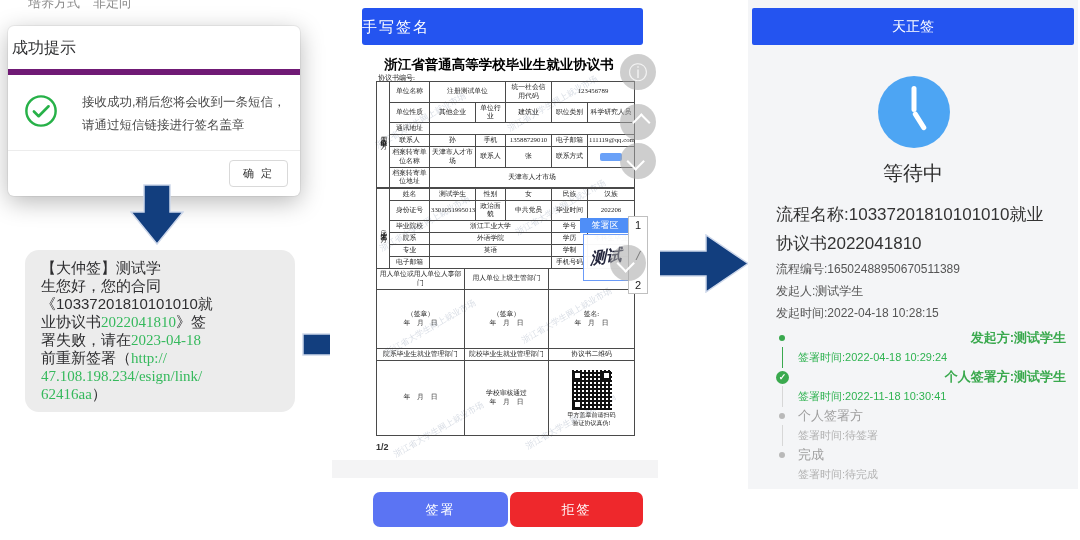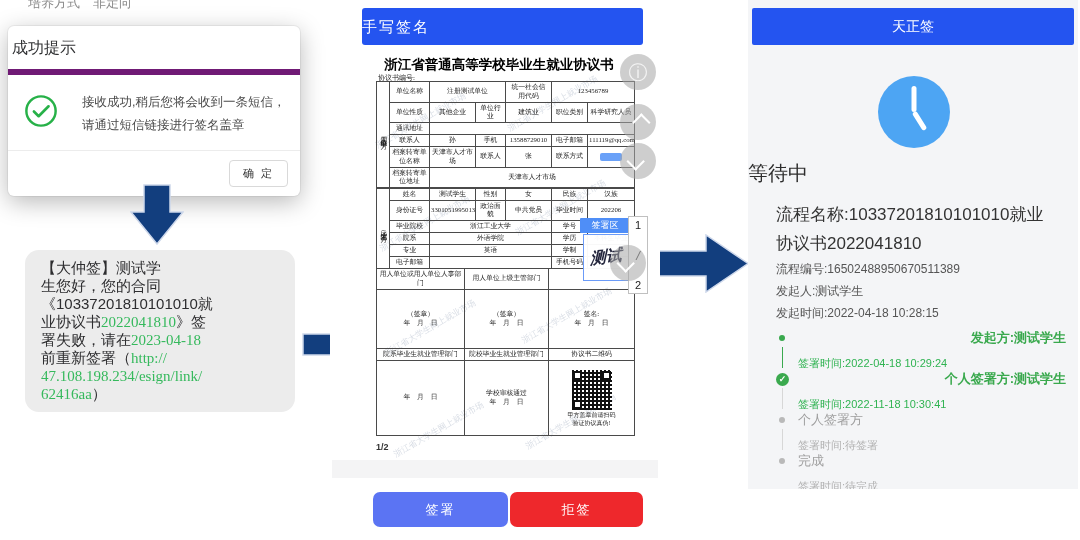--- a/index.html
+++ b/index.html
@@ -64,31 +64,31 @@
   .btn-sign{left:43px;width:135px;background:#5b74f3;}
   .btn-reject{left:180px;width:133px;background:#ee282c;}
   
   .right{position:absolute;left:748px;top:0;width:330px;height:496px;background:#f4f5f7;}
   .right-header{position:absolute;left:4px;top:8px;width:322px;height:37px;background:#2454f0;color:#fff;
                 font-size:14px;line-height:37px;text-align:center;border-radius:2px;}
   .clock{position:absolute;left:130px;top:76px;width:72px;height:72px;border-radius:50%;background:#4da5f3;}
   .hand{position:absolute;left:50%;bottom:50%;width:5px;border-radius:3px;background:#fff;transform-origin:50% 100%;}
   .hand.minute{height:26px;transform:translateX(-50%) rotate(0deg);}
   .hand.hour{height:21px;transform:translateX(-50%) rotate(148deg);}
-  .status-text{position:absolute;left:0;top:160px;width:330px;text-align:left;font-size:20px;color:#2d2d2d;}
+  .status-text{position:absolute;left:0;top:160px;width:330px;text-align:center;font-size:20px;color:#2d2d2d;}
   .flow-name{position:absolute;left:28px;top:200px;width:288px;font-size:17px;color:#333;line-height:29px;}
   .flow-meta{position:absolute;left:28px;top:258px;width:288px;font-size:12px;color:#555;line-height:22px;}
   .timeline{position:absolute;left:28px;top:330px;width:290px;}
   .tl-item{position:relative;padding-left:22px;min-height:39px;}
   .tl-dot{position:absolute;left:3px;top:5px;width:6px;height:6px;border-radius:50%;}
   .tl-check{position:absolute;left:0;top:2px;width:13px;height:13px;border-radius:50%;background:#3aa94e;
             color:#fff;font-size:9px;line-height:13px;text-align:center;font-weight:700;}
   .tl-line{position:absolute;left:5.5px;top:17px;width:1.5px;height:21px;}
   .tl-title{font-size:13px;font-weight:700;line-height:15px;}
-  .tl-time{font-size:11px;line-height:16px;margin-top:10px;}
+  .tl-time{font-size:11px;line-height:16px;margin-top:4px;}
   .done .tl-title{color:#3aa94e;text-align:right;} .done .tl-time{color:#2fb351;}
   .pending .tl-title{color:#9e9e9e;font-weight:400;} .pending .tl-time{color:#b2b2b2;}
   .right-bottom{position:absolute;left:0;top:489px;width:330px;height:51px;background:#fff;}
   .view-btn{position:absolute;left:17px;top:497px;width:296px;height:35px;border:none;border-radius:8px;
             background:#5b74f3;color:#fff;font-size:13.5px;letter-spacing:2px;cursor:pointer;font-family:inherit;}
 </style>
 </head>
 <body>
 
 <div class="canvas">

